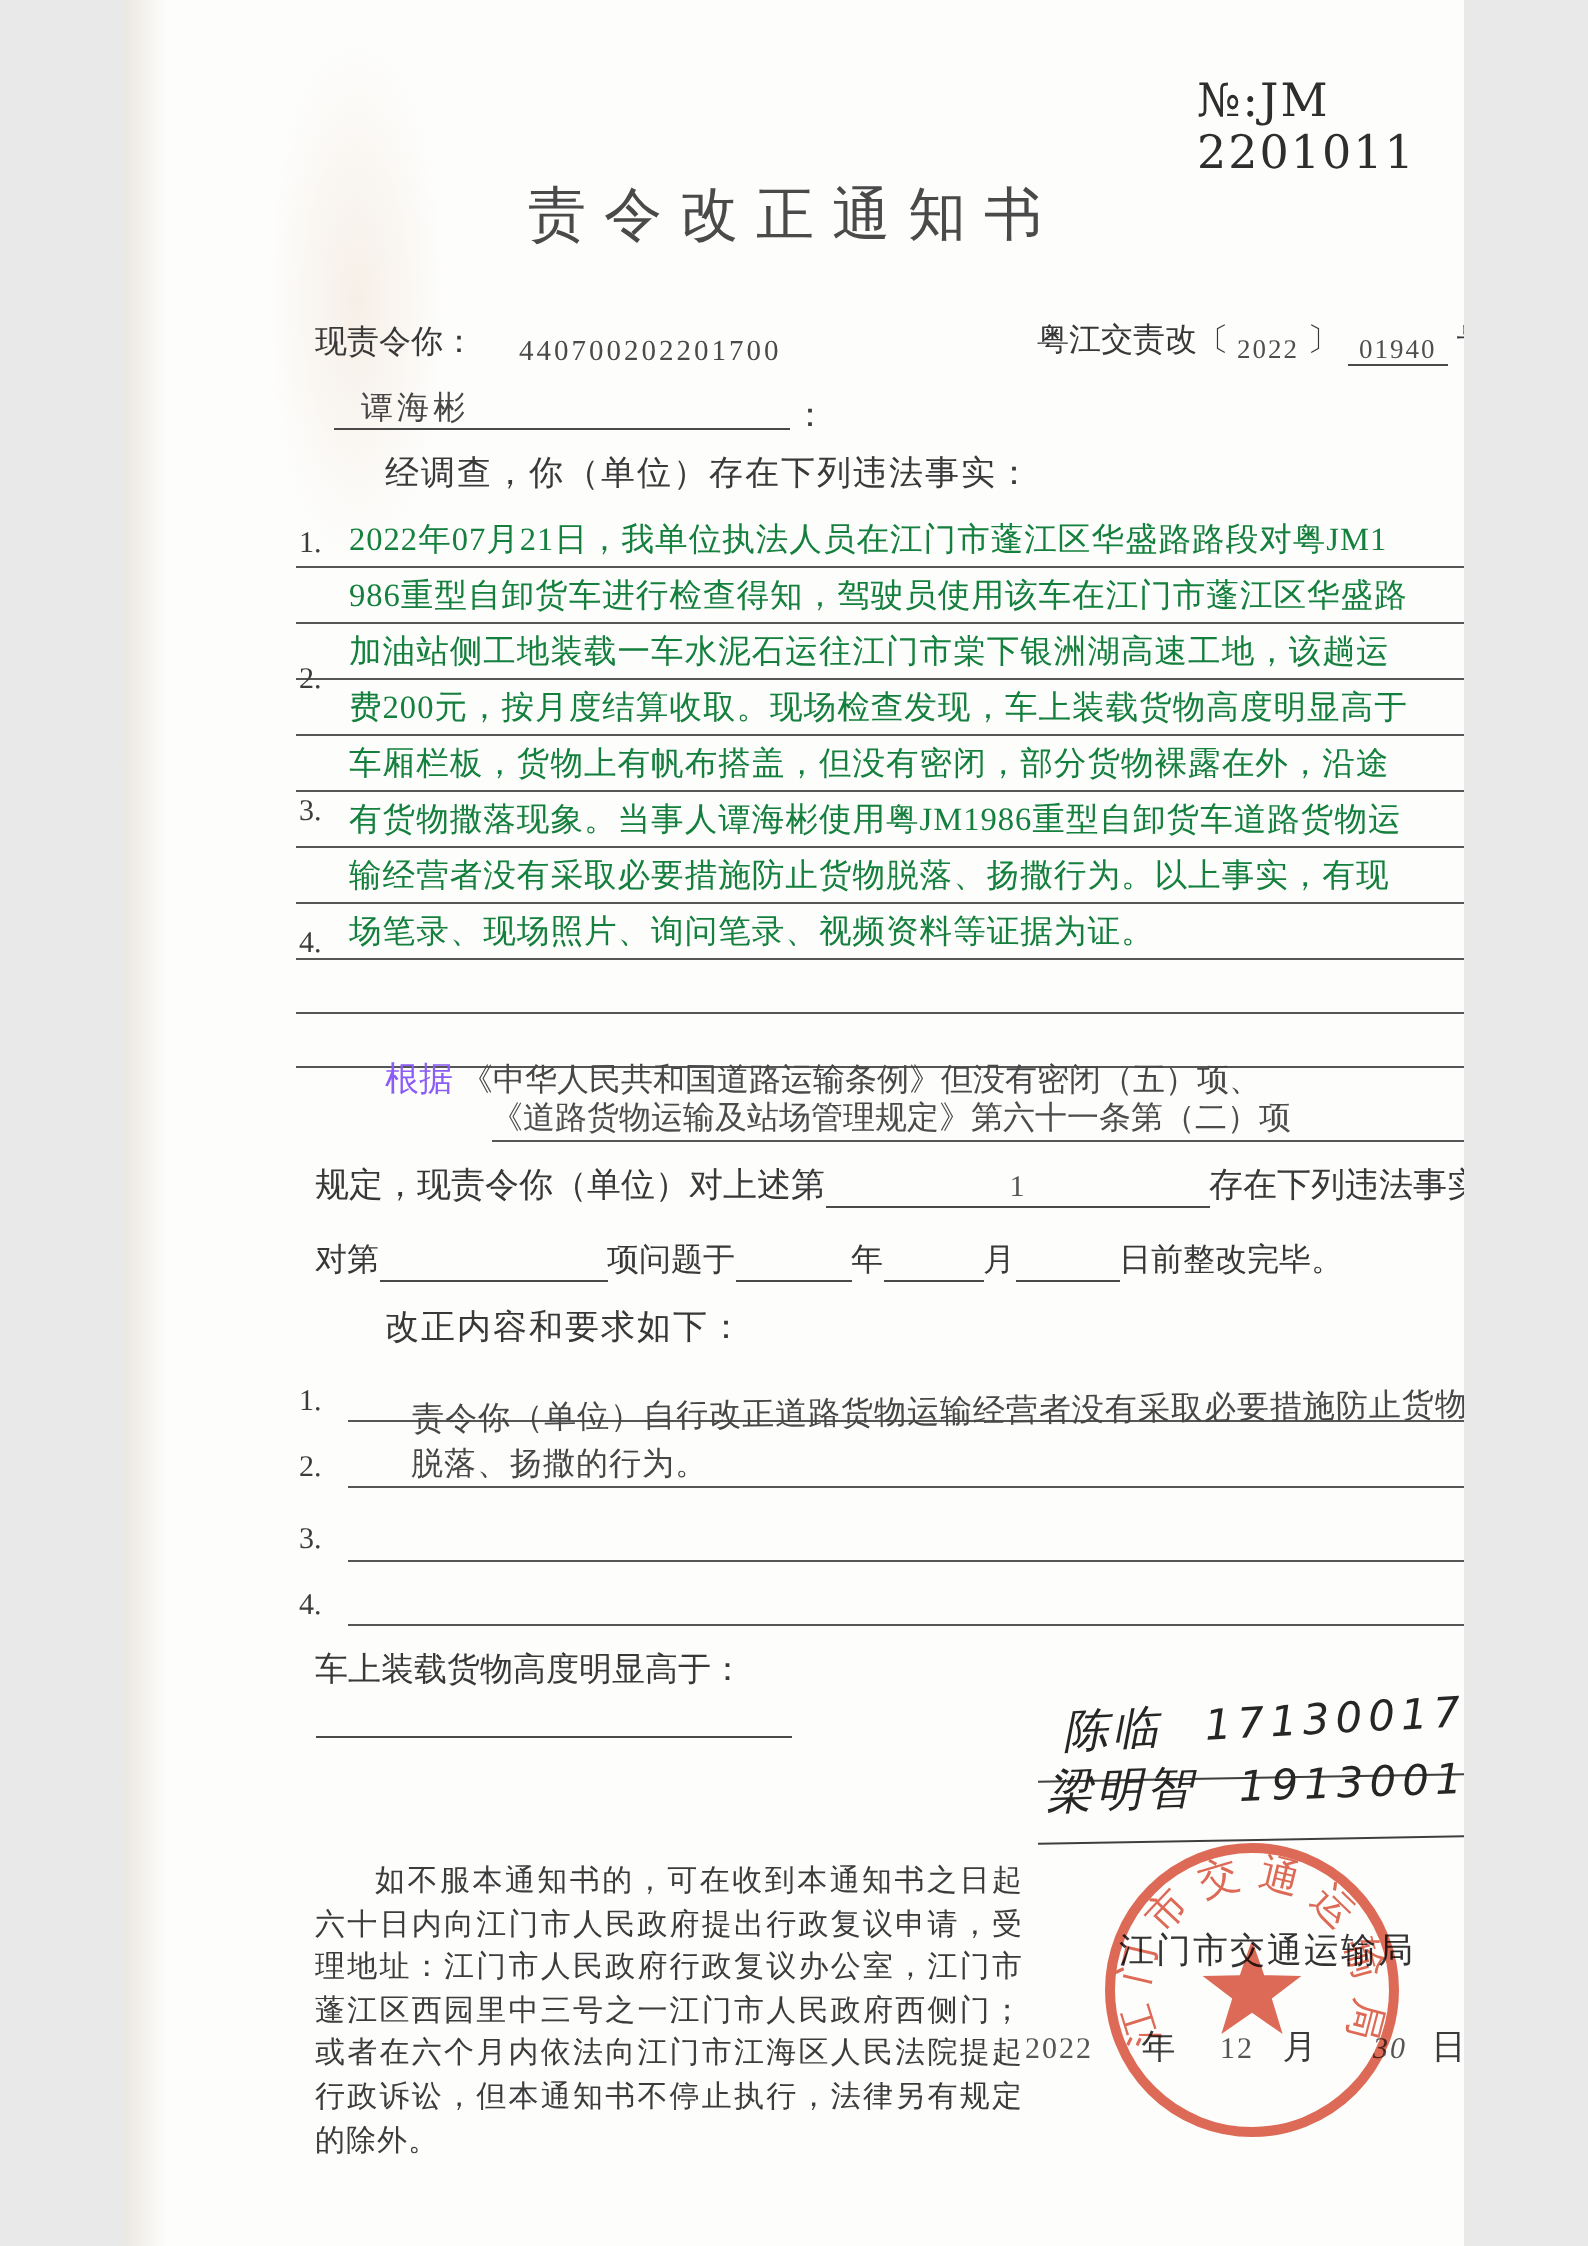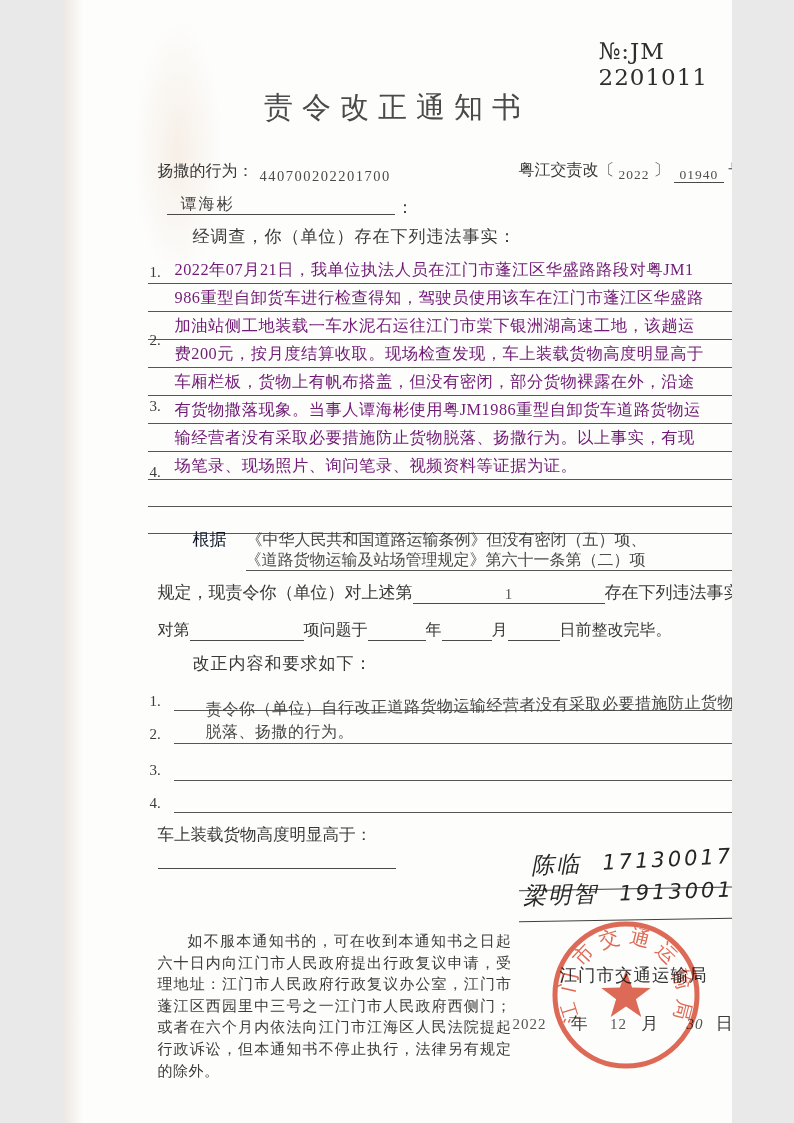--- a/index.html
+++ b/index.html
@@ -31,28 +31,28 @@
   .recipient-line { position:absolute; left:104px; top:192px; width:228px;
     border-bottom:1.3px solid #4a4a4a; height:22px; }
   .recipient-name { position:absolute; left:14px; top:2px; font-size:16px; color:#474747;
     letter-spacing:2px; }
   .recipient-colon { position:absolute; left:334px; top:196px; font-size:17px; }
   .intro { position:absolute; left:130px; top:225px; font-size:17px; color:#3a3a3a;
     letter-spacing:1px; }
 
   .facts { position:absolute; left:85px; top:256px; width:643px; }
   .facts .fline { height:27px; line-height:27px; padding-left:27px;
-    border-bottom:1px solid #565656; font-size:16.3px; color:#701a75;
+    border-bottom:1px solid #565656; font-size:16.3px; color:#15803d;
     letter-spacing:0.5px; white-space:nowrap; overflow:visible; }
   .facts .fblank { height:26px; border-bottom:1px solid #565656; }
   .facts .fnum { position:absolute; left:2px; font-size:15px; color:#3c3c3c; }
 
   .basis { position:absolute; left:95px; top:528px; width:633px; height:130px; }
   .basis-l1 { position:absolute; left:35px; top:0; font-size:16px; white-space:nowrap; }
-  .basis-l1 .lbl { font-size:17px; color:#0f172a; margin-right:16px; }
+  .basis-l1 .lbl { font-size:17px; color:#8b5cf6; }
   .basis-l1 .cit { color:#474747; }
   .basis-l2 { position:absolute; left:88px; top:21px; width:548px;
     border-bottom:1px solid #565656; font-size:16px; color:#4c4c4c; height:21px;
     line-height:21px; white-space:nowrap; }
   .basis-de { position:absolute; left:604px; top:28px; font-size:17px; color:#383838; }
   .basis-order { position:absolute; left:0; top:53px; font-size:17px; color:#383838;
     white-space:nowrap; display:flex; align-items:flex-end; }
   .blank { display:inline-block; border-bottom:1px solid #4a4a4a; height:19px; }
   .basis-order .b1 { width:192px; text-align:center; font-size:15px; color:#555;
     line-height:26px; height:22px; }
@@ -106,21 +106,21 @@
 </head>
 <body>
 
 <div class="page">
   <div class="scan-edge"></div>
   <div class="scan-smudge"></div>
 
   <div class="serial">№:JM 2201011</div>
   <div class="doc-title">责令改正通知书</div>
 
-  <div class="case-label">扬撒的行为：</div>
+  <div class="case-label">现责令你：</div>
   <div class="case-number">440700202201700</div>
   <div class="ref-group">
     <span>粤江交责改〔</span>
     <span class="fill">2022</span>
     <span>〕</span>
     <span class="fill fill-no">01940</span>
     <span>号</span>
   </div>
 
   <div class="recipient-line">

